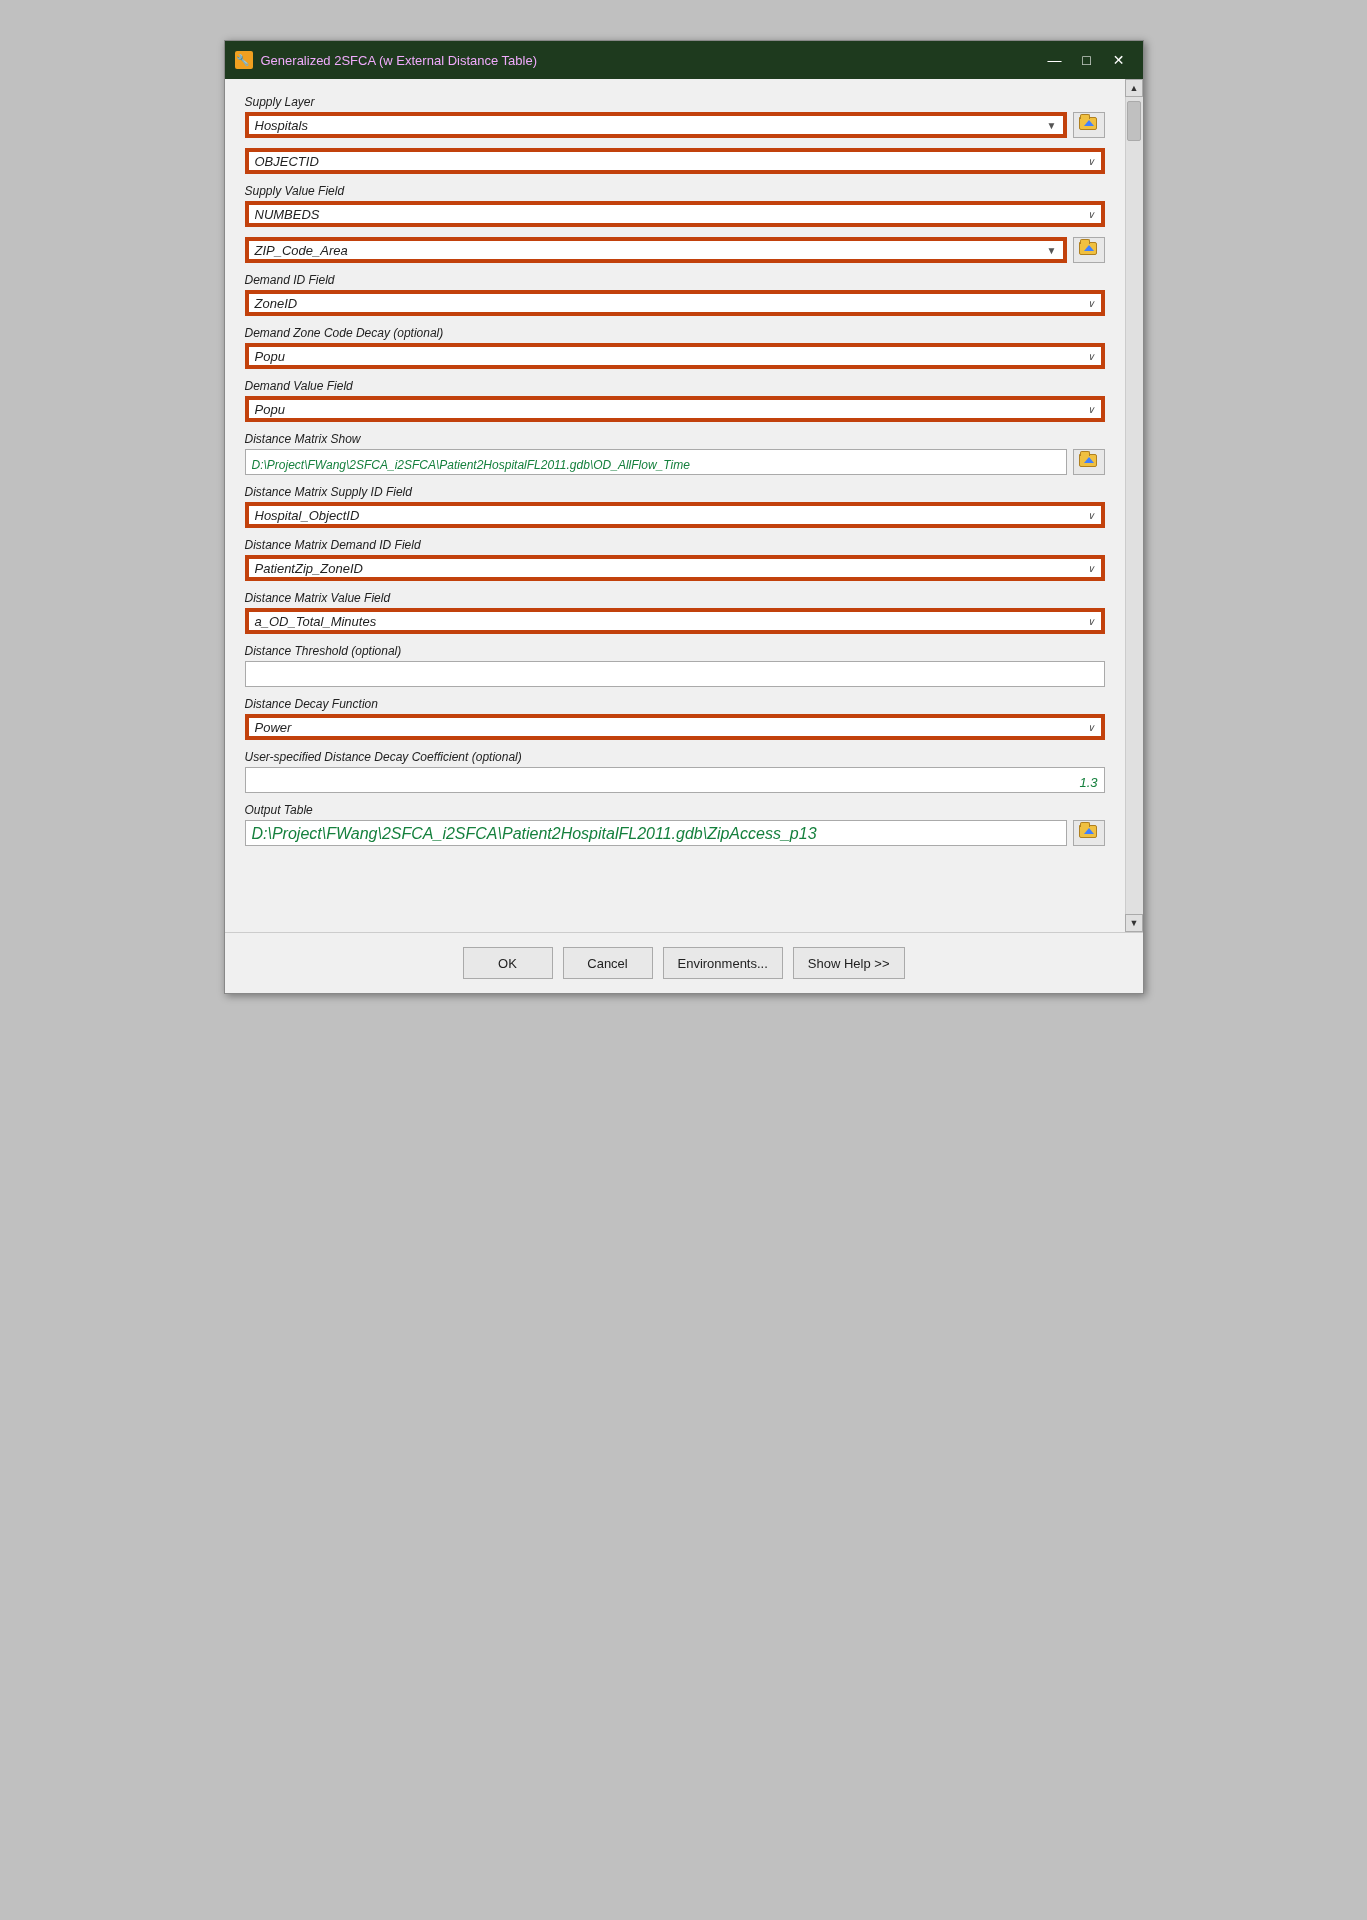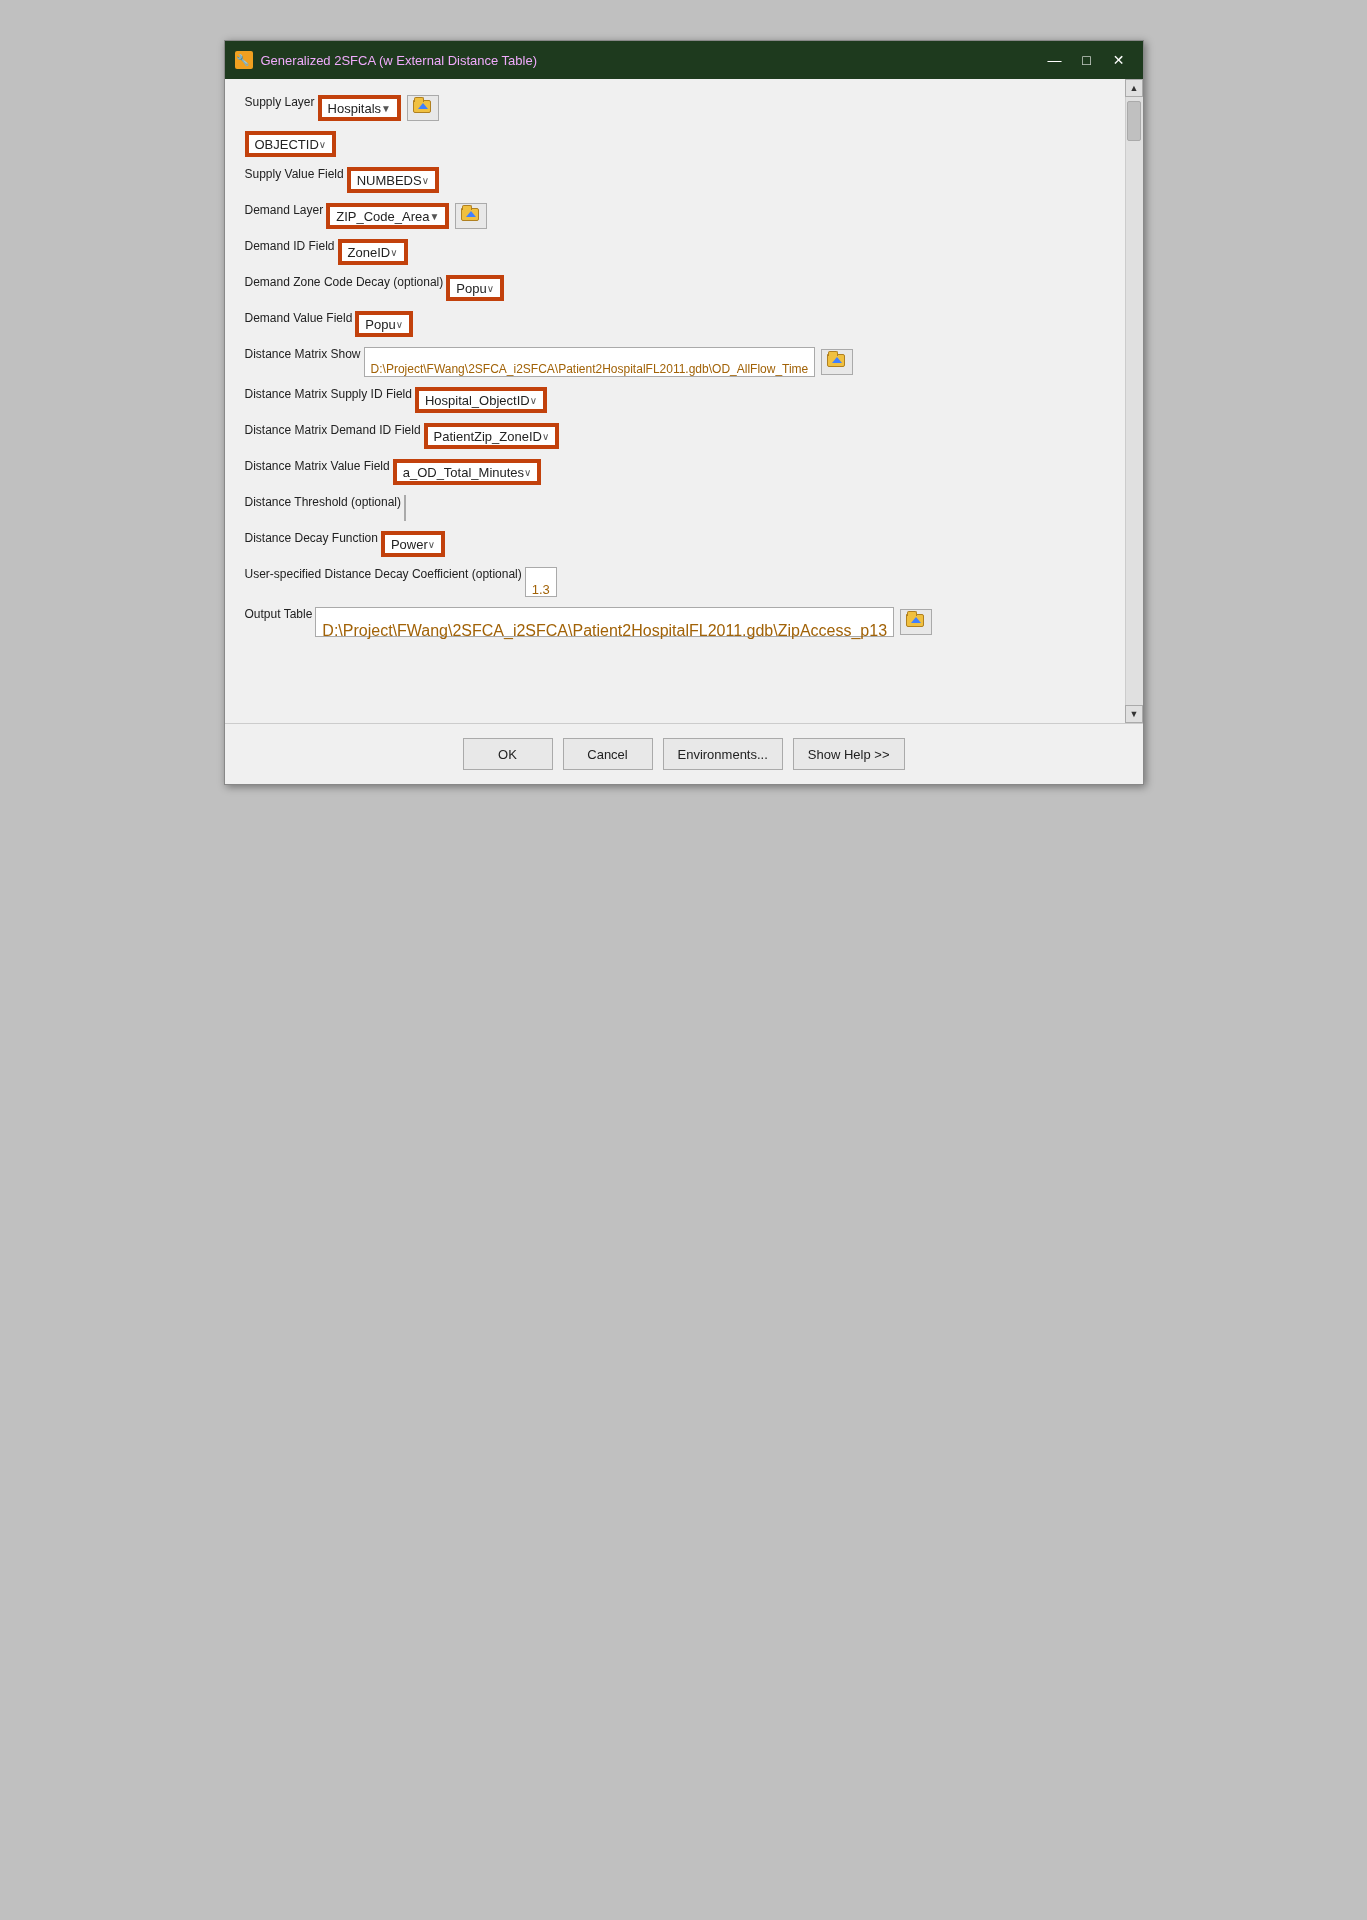--- a/index.html
+++ b/index.html
@@ -109,22 +109,23 @@
       width: 14px;
       height: 40px;
       background: #c0c0c0;
       border: 1px solid #aaa;
       margin: 0 auto;
       margin-top: 4px;
       border-radius: 2px;
     }
     .field-group {
       display: flex;
-      flex-direction: row;
+      flex-direction: column;
       gap: 3px;
+      font-style: italic;
     }
     .field-label {
       font-size: 12px;
       color: #222;
     }
     .field-row {
       display: flex;
       gap: 6px;
       align-items: center;
     }
@@ -143,25 +144,25 @@
     }
     .dropdown-arrow {
       font-size: 10px;
       color: #555;
     }
     .text-input {
       flex: 1;
       height: 26px;
       background: white;
       border: 1px solid #aaa;
-      padding: 14px 6px;
+      padding: 2px 6px;
       font-size: 13px;
-      color: #a16207;
-      display: flex;
-      align-items: flex-start;
+      color: #15803d;
+      display: flex;
+      align-items: flex-end;
     }
     .text-input-right {
       text-align: right;
       justify-content: flex-end;
     }
     .browse-btn {
       width: 32px;
       height: 26px;
       background: #e8e8e8;
       border: 1px solid #aaa;
@@ -280,21 +281,20 @@
         <span class="field-label">Supply Value Field</span>
         <div class="field-row">
           <div class="dropdown">
             <span>NUMBEDS</span>
             <span class="dropdown-arrow">∨</span>
           </div>
         </div>
       </div>
 
       <div class="field-group">
-        <span class="field-label">Demand Layer</span>
         <div class="field-row">
           <div class="dropdown">
             <span>ZIP_Code_Area</span>
             <span class="dropdown-arrow">▼</span>
           </div>
           <button class="browse-btn">
             <div class="browse-icon">
               <div class="folder-shape">
                 <div class="folder-arrow"></div>
               </div>

